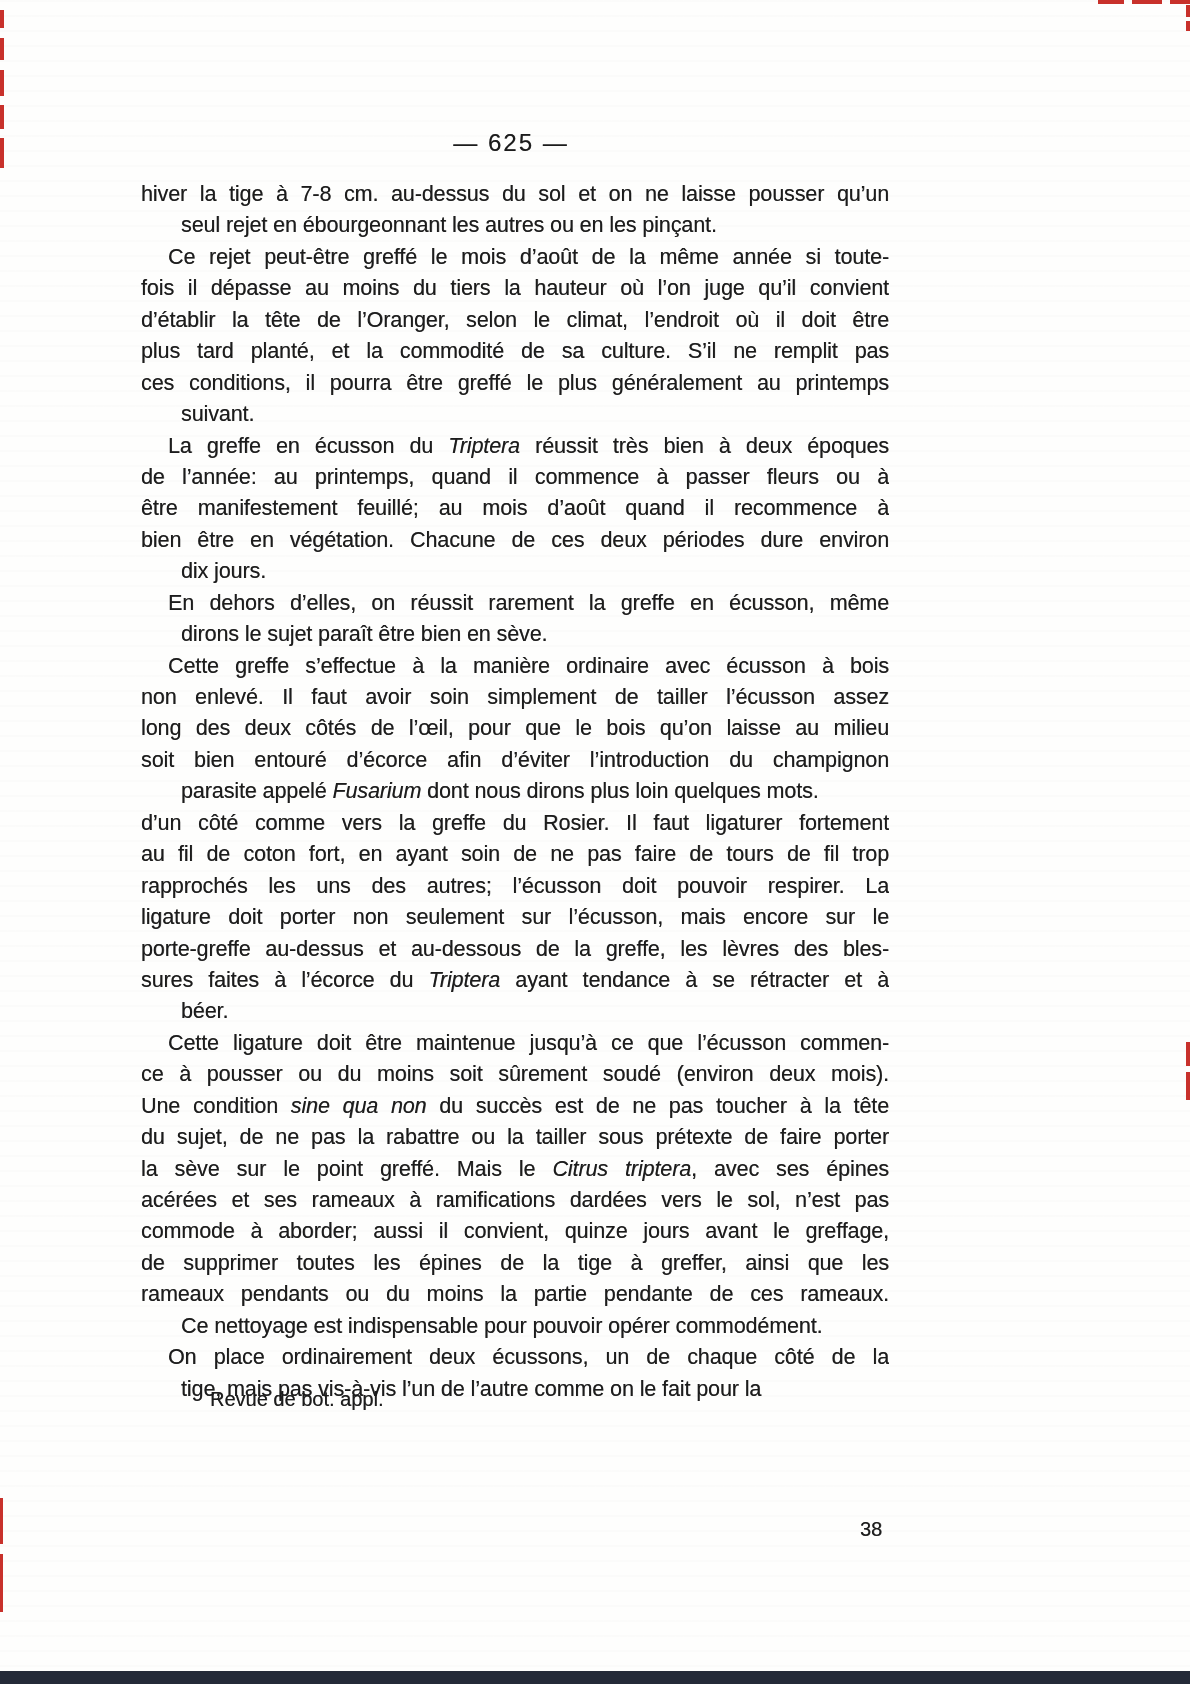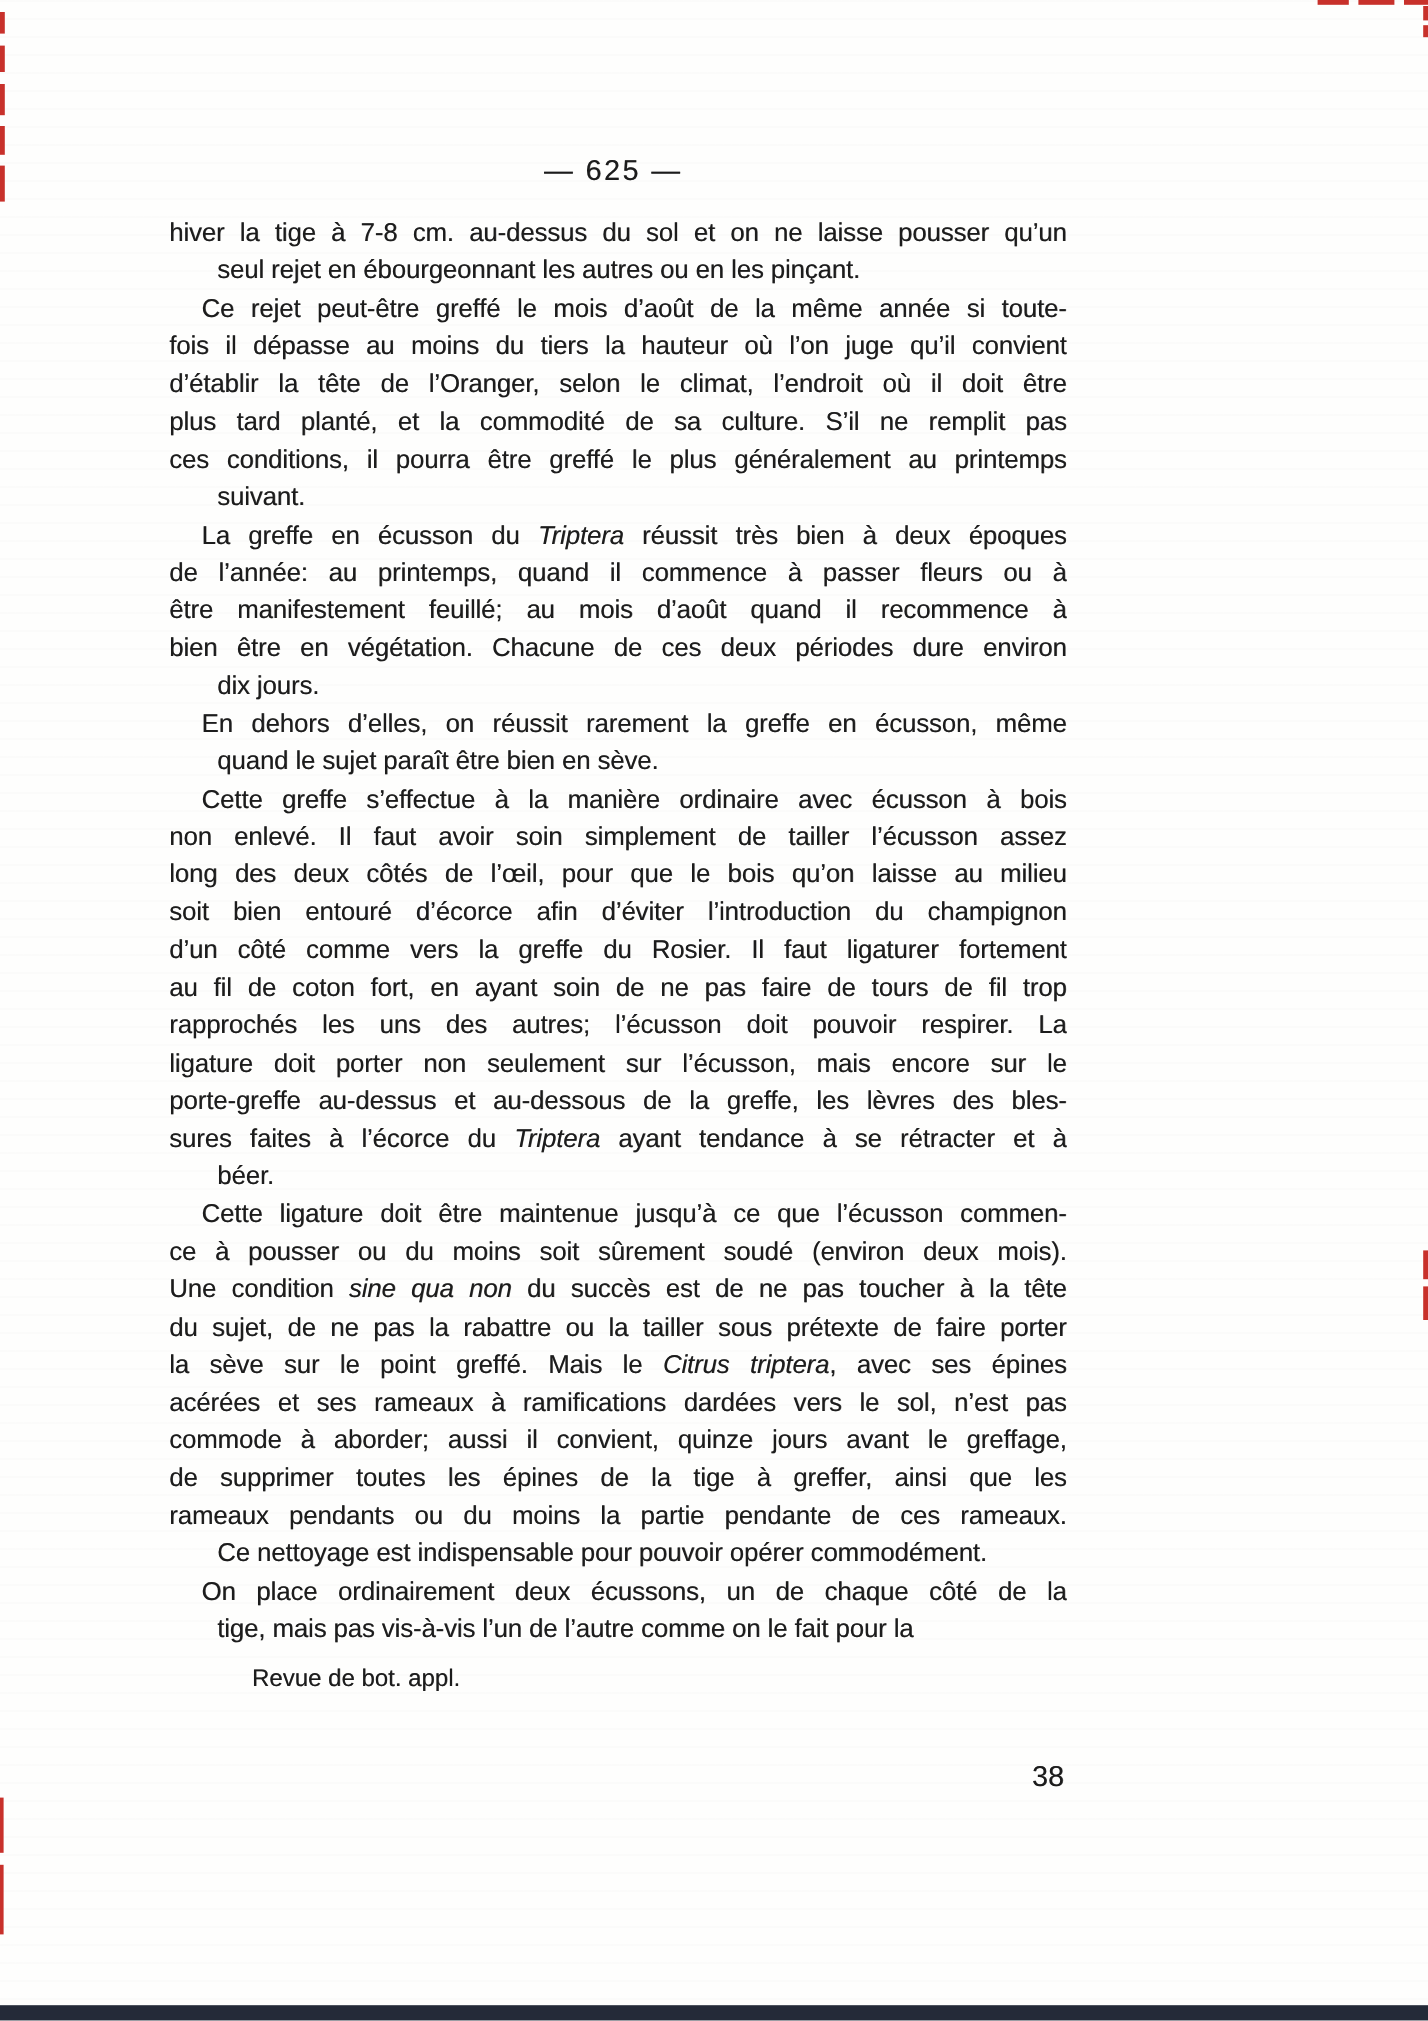--- a/index.html
+++ b/index.html
@@ -59,22 +59,22 @@
   .footer-left {
     position: absolute;
     left: 210px;
     top: 1388px;
     font-size: 20px;
     text-shadow: 0.3px 0 0 rgba(0,0,0,0.55);
   }
   .footer-right {
     position: absolute;
     left: 860px;
-    top: 1467px;
-    font-size: 24px;
+    top: 1518px;
+    font-size: 20px;
     text-shadow: 0.3px 0 0 rgba(0,0,0,0.55);
   }
   
   .edge-mark {
     position: absolute;
     background: var(--edge-mark, #c8312b);
   }
   .bottom-bar {
     position: absolute;
     left: 0; right: 0; bottom: 0;
@@ -104,27 +104,28 @@
       </div>
       <div class="para">
         <div class="line first-indent">La greffe en écusson du <i>Triptera</i> réussit très bien à deux époques</div>
         <div class="line">de l’année: au printemps, quand il commence à passer fleurs ou à</div>
         <div class="line">être manifestement feuillé; au mois d’août quand il recommence à</div>
         <div class="line">bien être en végétation. Chacune de ces deux périodes dure environ</div>
         <div class="line last">dix jours.</div>
       </div>
       <div class="para">
         <div class="line first-indent">En dehors d’elles, on réussit rarement la greffe en écusson, même</div>
-        <div class="line last">quand le sujet paraît être bien en sève.</div>
+        <div class="line last">dirons le sujet paraît être bien en sève.</div>
       </div>
       <div class="para">
         <div class="line first-indent">Cette greffe s’effectue à la manière ordinaire avec écusson à bois</div>
         <div class="line">non enlevé. Il faut avoir soin simplement de tailler l’écusson assez</div>
         <div class="line">long des deux côtés de l’œil, pour que le bois qu’on laisse au milieu</div>
         <div class="line">soit bien entouré d’écorce afin d’éviter l’introduction du champignon</div>
+        <div class="line last">parasite appelé <i>Fusarium</i> dont nous dirons plus loin quelques mots.</div>
       </div>
       <div class="para">
         <div class="line">d’un côté comme vers la greffe du Rosier. Il faut ligaturer fortement</div>
         <div class="line">au fil de coton fort, en ayant soin de ne pas faire de tours de fil trop</div>
         <div class="line">rapprochés les uns des autres; l’écusson doit pouvoir respirer. La</div>
         <div class="line">ligature doit porter non seulement sur l’écusson, mais encore sur le</div>
         <div class="line">porte-greffe au-dessus et au-dessous de la greffe, les lèvres des bles-</div>
         <div class="line">sures faites à l’écorce du <i>Triptera</i> ayant tendance à se rétracter et à</div>
         <div class="line last">béer.</div>
       </div>

